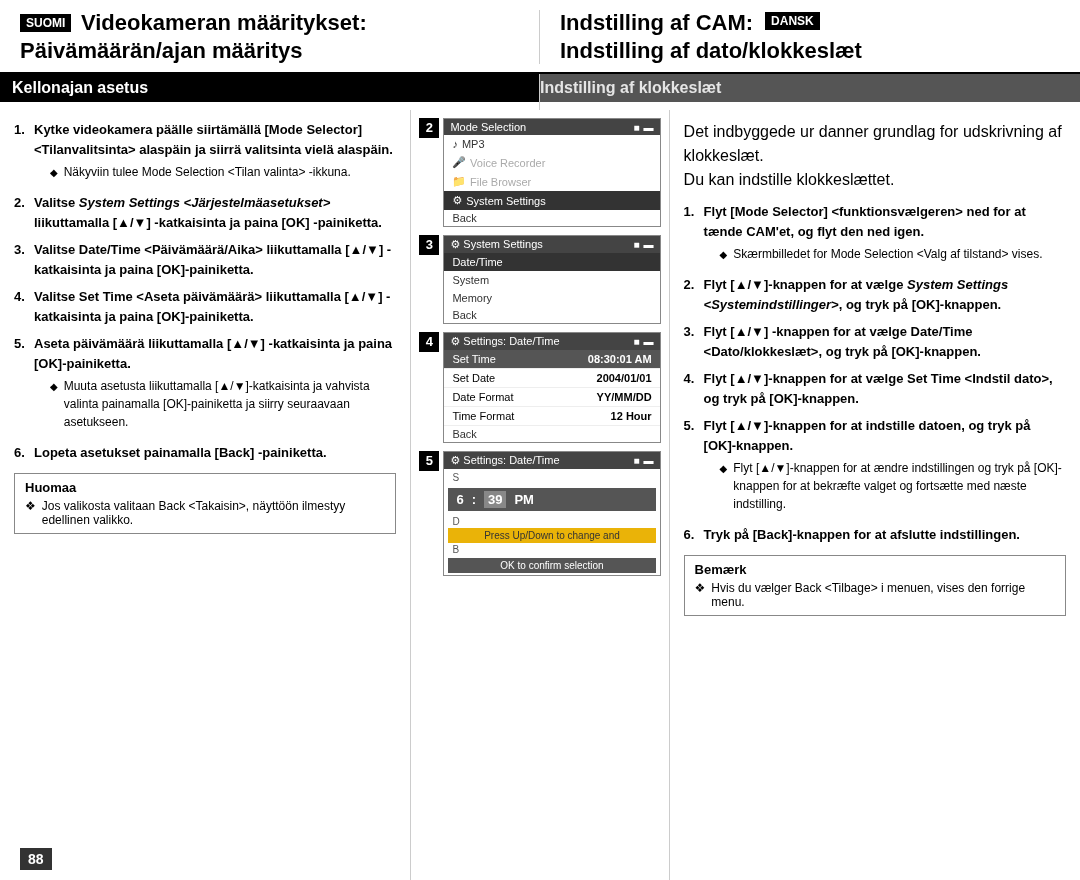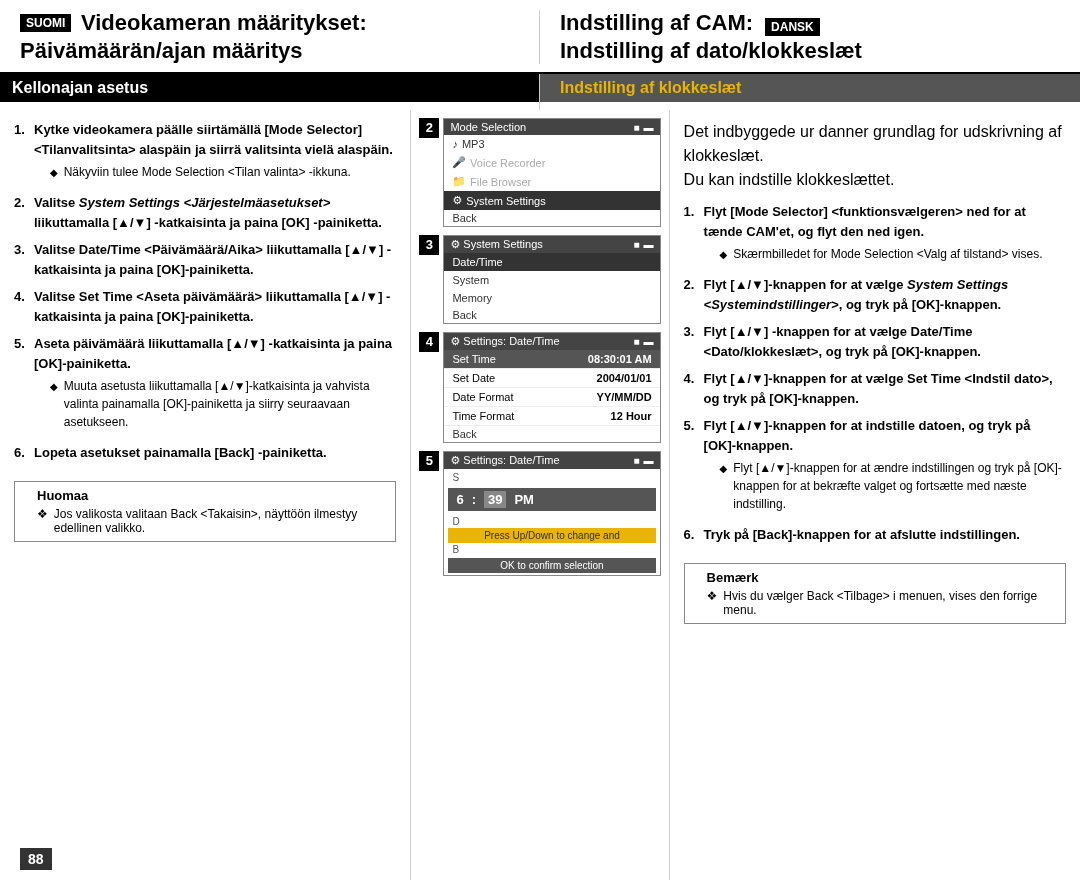--- a/index.html
+++ b/index.html
@@ -61,24 +61,24 @@
     .section-bar {
       background: #000;
       color: #fff;
       font-size: 16px;
       font-weight: bold;
       padding: 5px 12px;
       margin-bottom: 8px;
     }
     .section-bar-light {
       background: #555;
-      color: #eab308;
+      color: #e5e5e5;
       font-size: 16px;
       font-weight: bold;
-      padding: 5px 20px;
+      padding: 5px 0;
       margin-bottom: 8px;
     }
     .col-left {
       width: 50%;
       padding: 12px 16px;
       border-right: 1px solid #ccc;
     }
     .col-right {
       width: 50%;
       padding: 12px 16px;
@@ -163,22 +163,22 @@
     
     .main-content {
       display: flex;
       flex: 1;
       overflow: hidden;
     }
 
     
     .note-box {
       border: 1.5px solid #888;
-      padding: 6px 22px;
-      margin-top: 18px;
+      padding: 6px 10px;
+      margin-top: 10px;
       font-size: 12px;
     }
     .note-box .note-title {
       font-weight: bold;
       font-size: 13px;
       margin-bottom: 4px;
     }
     .note-bullet {
       display: flex;
       gap: 6px;
@@ -237,21 +237,21 @@
 
   <div class="header">
     <div class="header-left">
       <div>
         <span class="lang-badge">SUOMI</span>
         <span class="header-title-main">Videokameran määritykset:</span>
       </div>
       <div class="header-title-sub">Päivämäärän/ajan määritys</div>
     </div>
     <div class="header-right">
-      <div style="display:flex; align-items:flex-end; gap:0;">
+      <div style="display:flex; align-items:flex-start; gap:0;">
         <span class="header-title-main">Indstilling af CAM:</span>
         <span class="lang-badge" style="margin-left:12px; margin-top:2px;">DANSK</span>
       </div>
       <div class="header-title-sub">Indstilling af dato/klokkeslæt</div>
     </div>
   </div>
 
   <div style="display:flex;">
     <div style="width:50%; border-right:1px solid #ccc;">
       <div class="section-bar">Kellonajan asetus</div>

